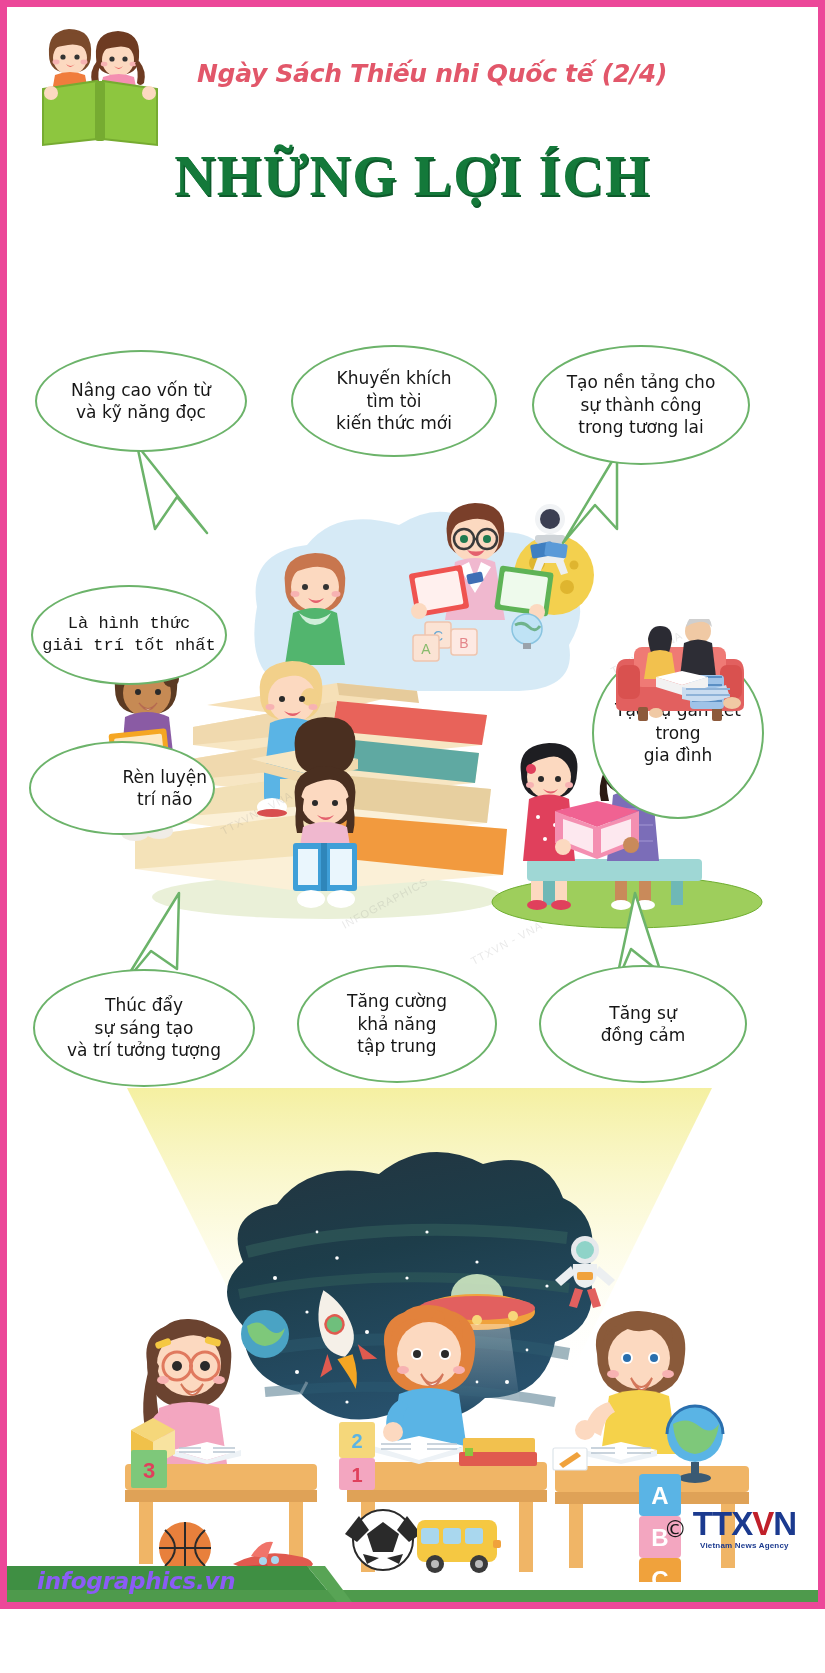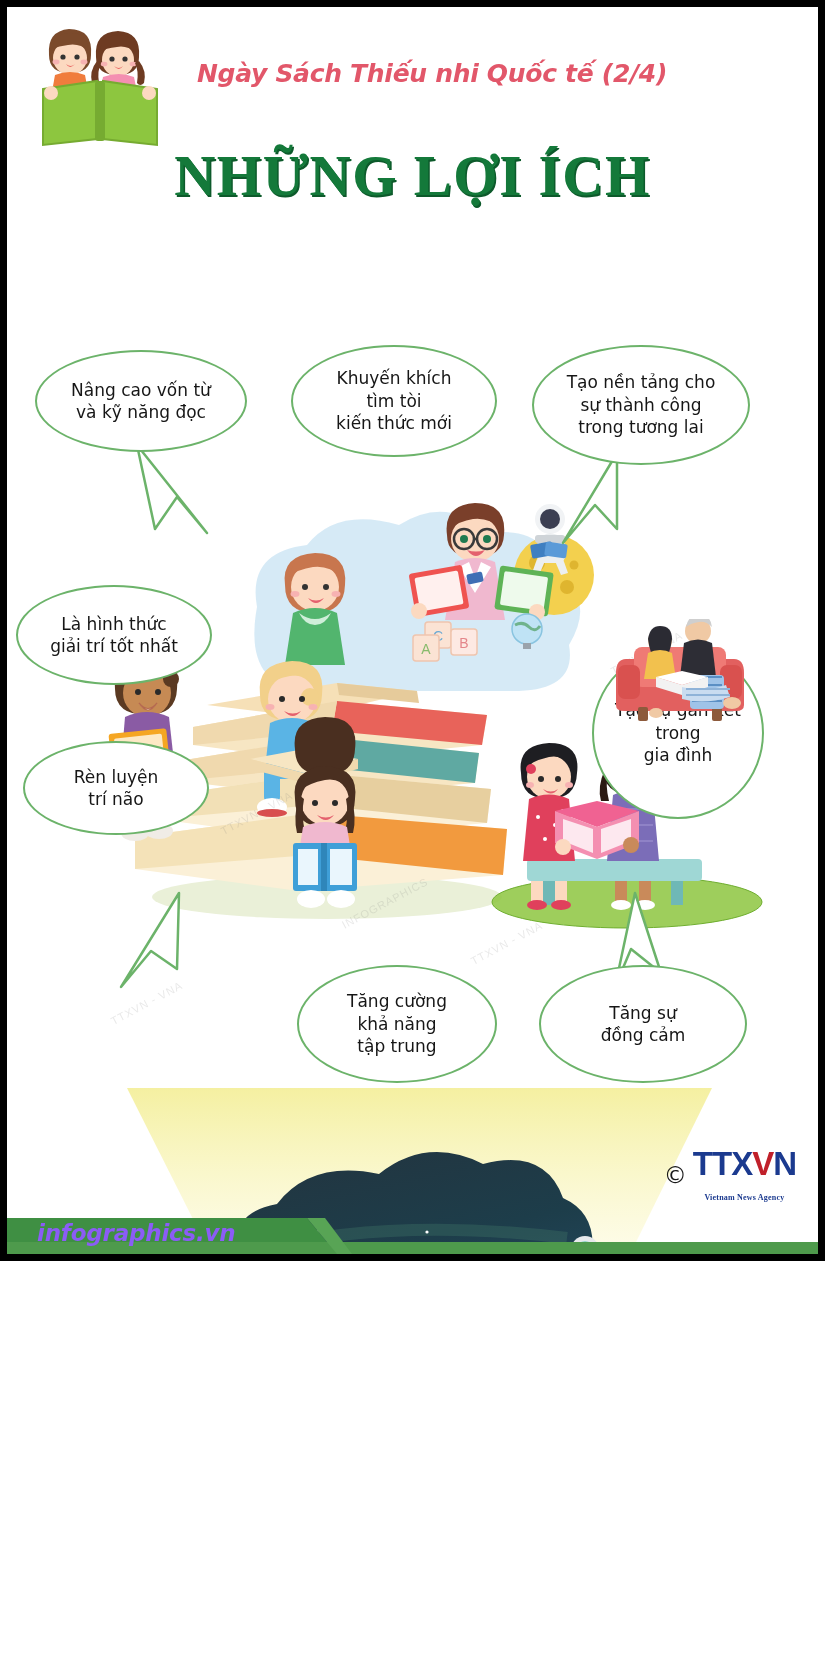--- a/index.html
+++ b/index.html
@@ -3,23 +3,23 @@
 <meta charset="utf-8">
 <style>
   * { box-sizing: border-box; margin: 0; padding: 0; }
   html, body {
     background: #ffffff;
     font-family: "Liberation Sans", sans-serif;
   }
   #poster {
     position: relative;
     width: 825px;
-    height: 1261px;
+    height: 1609px;
     background: #ffffff;
-    border: 7px solid #000000;
+    border: 7px solid #ec4899;
     overflow: hidden;
   }
 
   
   #header { position: relative; height: 300px; }
 
   #kids-logo { position: absolute; left: 28px; top: 14px; width: 130px; height: 132px; }
 
   #eyebrow {
     position: absolute;
@@ -62,22 +62,22 @@
     color: #161616;
     z-index: 6;
   }
   .bubble span { display: block; padding: 0 6px; }
   .tail { position: absolute; z-index: 5; overflow: visible; }
 
   
   #b-vocab     { left: 28px;  top: 343px; width: 212px; height: 102px; }
   #b-explore   { left: 284px; top: 338px; width: 206px; height: 112px; }
   #b-future    { left: 525px; top: 338px; width: 218px; height: 120px; }
-  #b-fun       { left: 9px;  top: 578px; width: 196px; height: 100px; }
-  #b-brain     { left: 16px;  top: 734px; width: 186px; height: 94px; }
+  #b-fun       { left: 24px;  top: 578px; width: 196px; height: 100px; font-family: Liberation Mono, monospace; }
+  #b-brain     { left: 22px;  top: 734px; width: 186px; height: 94px; justify-content: flex-end; }
   #b-family    { left: 585px; top: 640px; width: 172px; height: 172px; font-size: 17px; }
   #b-creative  { left: 26px;  top: 962px; width: 222px; height: 118px; }
   #b-focus     { left: 290px; top: 958px; width: 200px; height: 118px; }
   #b-empathy   { left: 532px; top: 958px; width: 208px; height: 118px; text-align: center; }
 
   
   #scene-top { position: absolute; left: 0; top: 470px; width: 825px; height: 470px; z-index: 2; }
   #scene-bottom { position: absolute; left: 0; top: 1075px; width: 825px; height: 500px; z-index: 2; }
 
   
@@ -112,26 +112,26 @@
   #ttxvn-text {
     font-family: "Liberation Sans", sans-serif;
     font-weight: bold;
     font-size: 33px;
     letter-spacing: -1px;
     color: #1b3a8f;
     line-height: 1;
   }
   #ttxvn-text .redv { color: #c0202a; }
   #ttxvn-sub {
-    font-family: Liberation Serif, serif;
+    font-family: Liberation Sans, sans-serif;
     font-weight: bold;
     font-size: 8px;
     color: #1b3a8f;
     letter-spacing: 0.2px;
-    margin-top: 13px;
+    margin-top: 1px;
   }
   .wm {
     position: absolute;
     font-family: "Liberation Sans", sans-serif;
     font-size: 11px;
     color: rgba(120,120,120,0.16);
     transform: rotate(-28deg);
     pointer-events: none;
     z-index: 4;
     white-space: nowrap;
@@ -455,20 +455,23 @@
     <path d="M44 58 l26 -6 l26 6 l-26 8Z" fill="#ffffff"></path>
     <path d="M44 58 l26 8 l0 10 l-26 -8Z" fill="#f2f2f2"></path>
     <path d="M96 58 l-26 8 l0 10 l26 -8Z" fill="#f2f2f2"></path>
 
     <path d="M70 68 q22 6 44 -2 l4 12 q-26 8 -48 2Z" fill="#c9dcf0"></path>
     <path d="M74 70 h44 M74 76 h44" stroke="#8fb3d8" stroke-width="2"></path>
     <ellipse cx="44" cy="94" rx="7" ry="5" fill="#f0c9a4"></ellipse>
     <ellipse cx="120" cy="84" rx="9" ry="6" fill="#f0c9a4"></ellipse>
   </svg>
 
+  <div class="bubble" id="b-creative">
+    <span>Thúc đẩy<br>sự sáng tạo<br>và trí tưởng tượng</span>
+  </div>
   <div class="bubble" id="b-focus">
     <span>Tăng cường<br>khả năng<br>tập trung</span>
   </div>
   <div class="bubble" id="b-empathy">
     <span>Tăng sự<br>đồng cảm</span>
   </div>
 
   <svg id="scene-bottom" viewBox="0 0 825 500">
     <defs>
       <linearGradient id="glowG" x1="0" y1="0" x2="0" y2="1">

